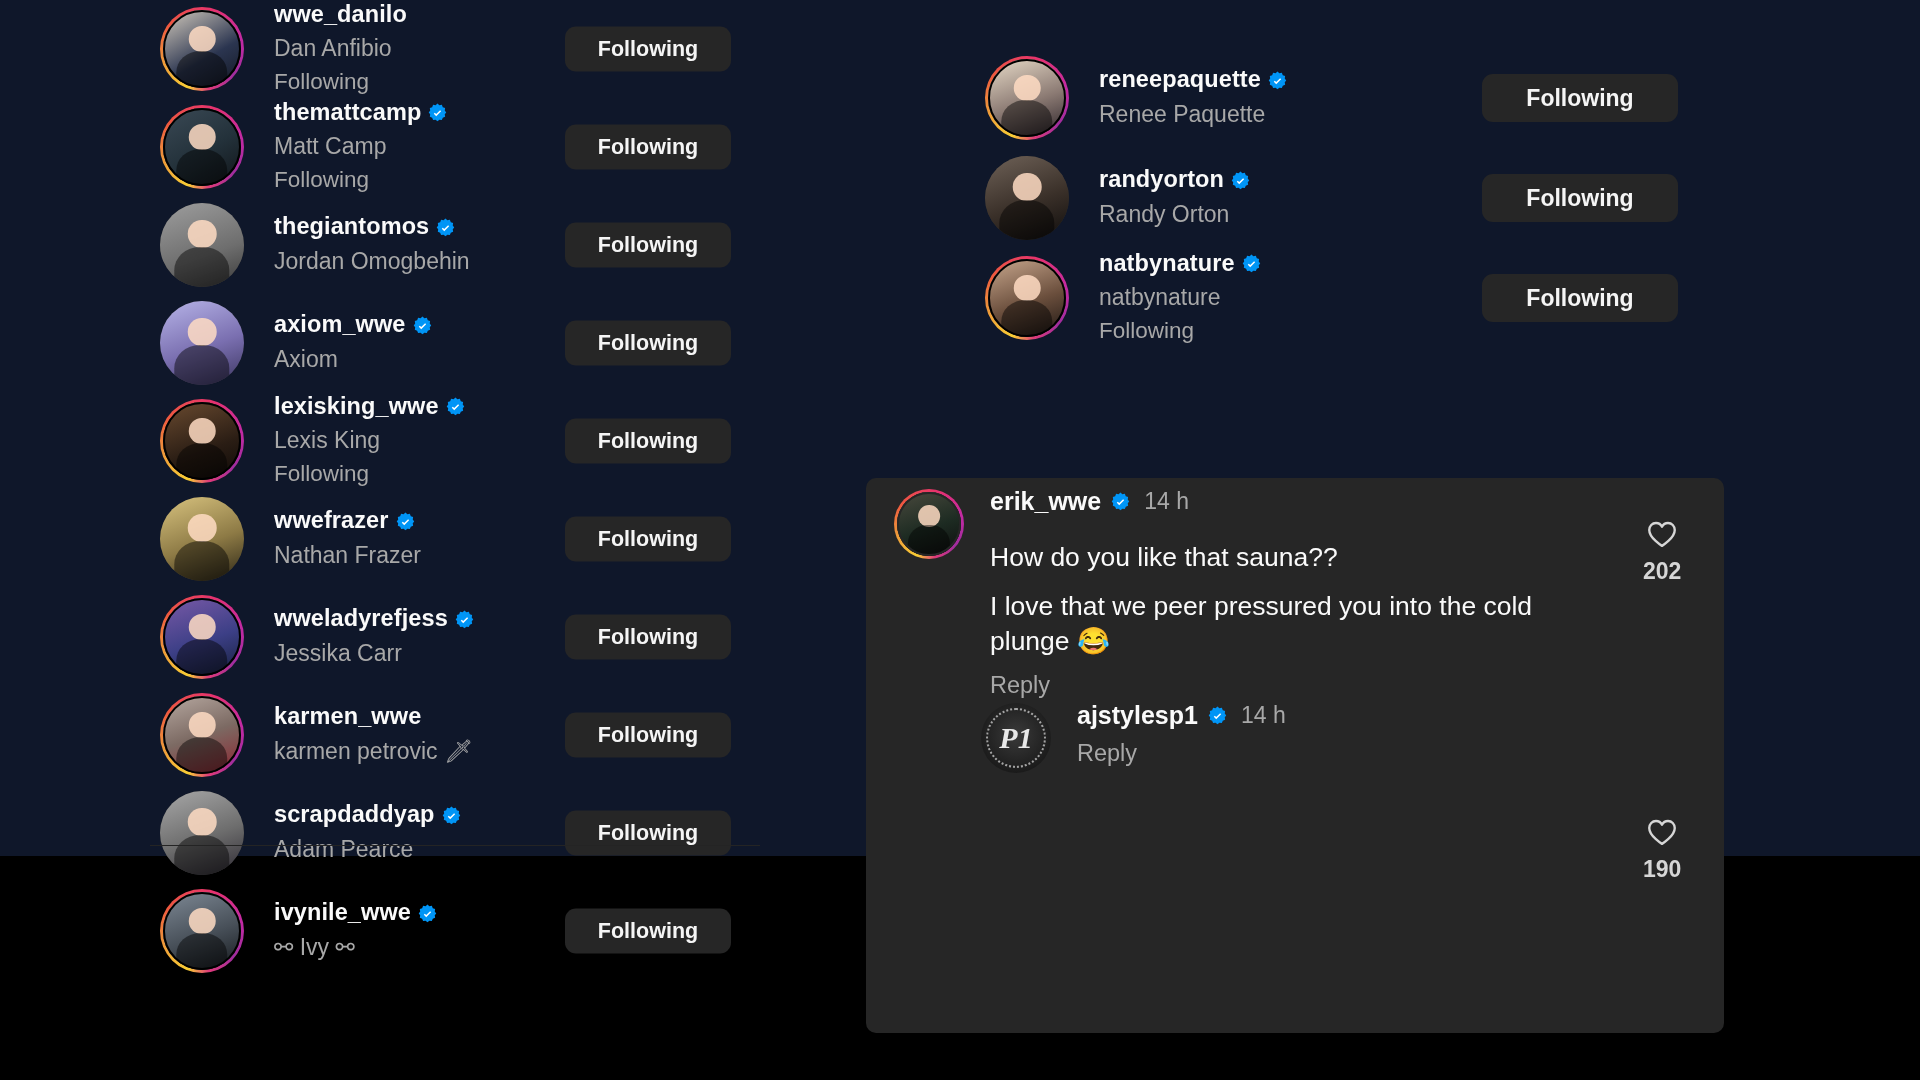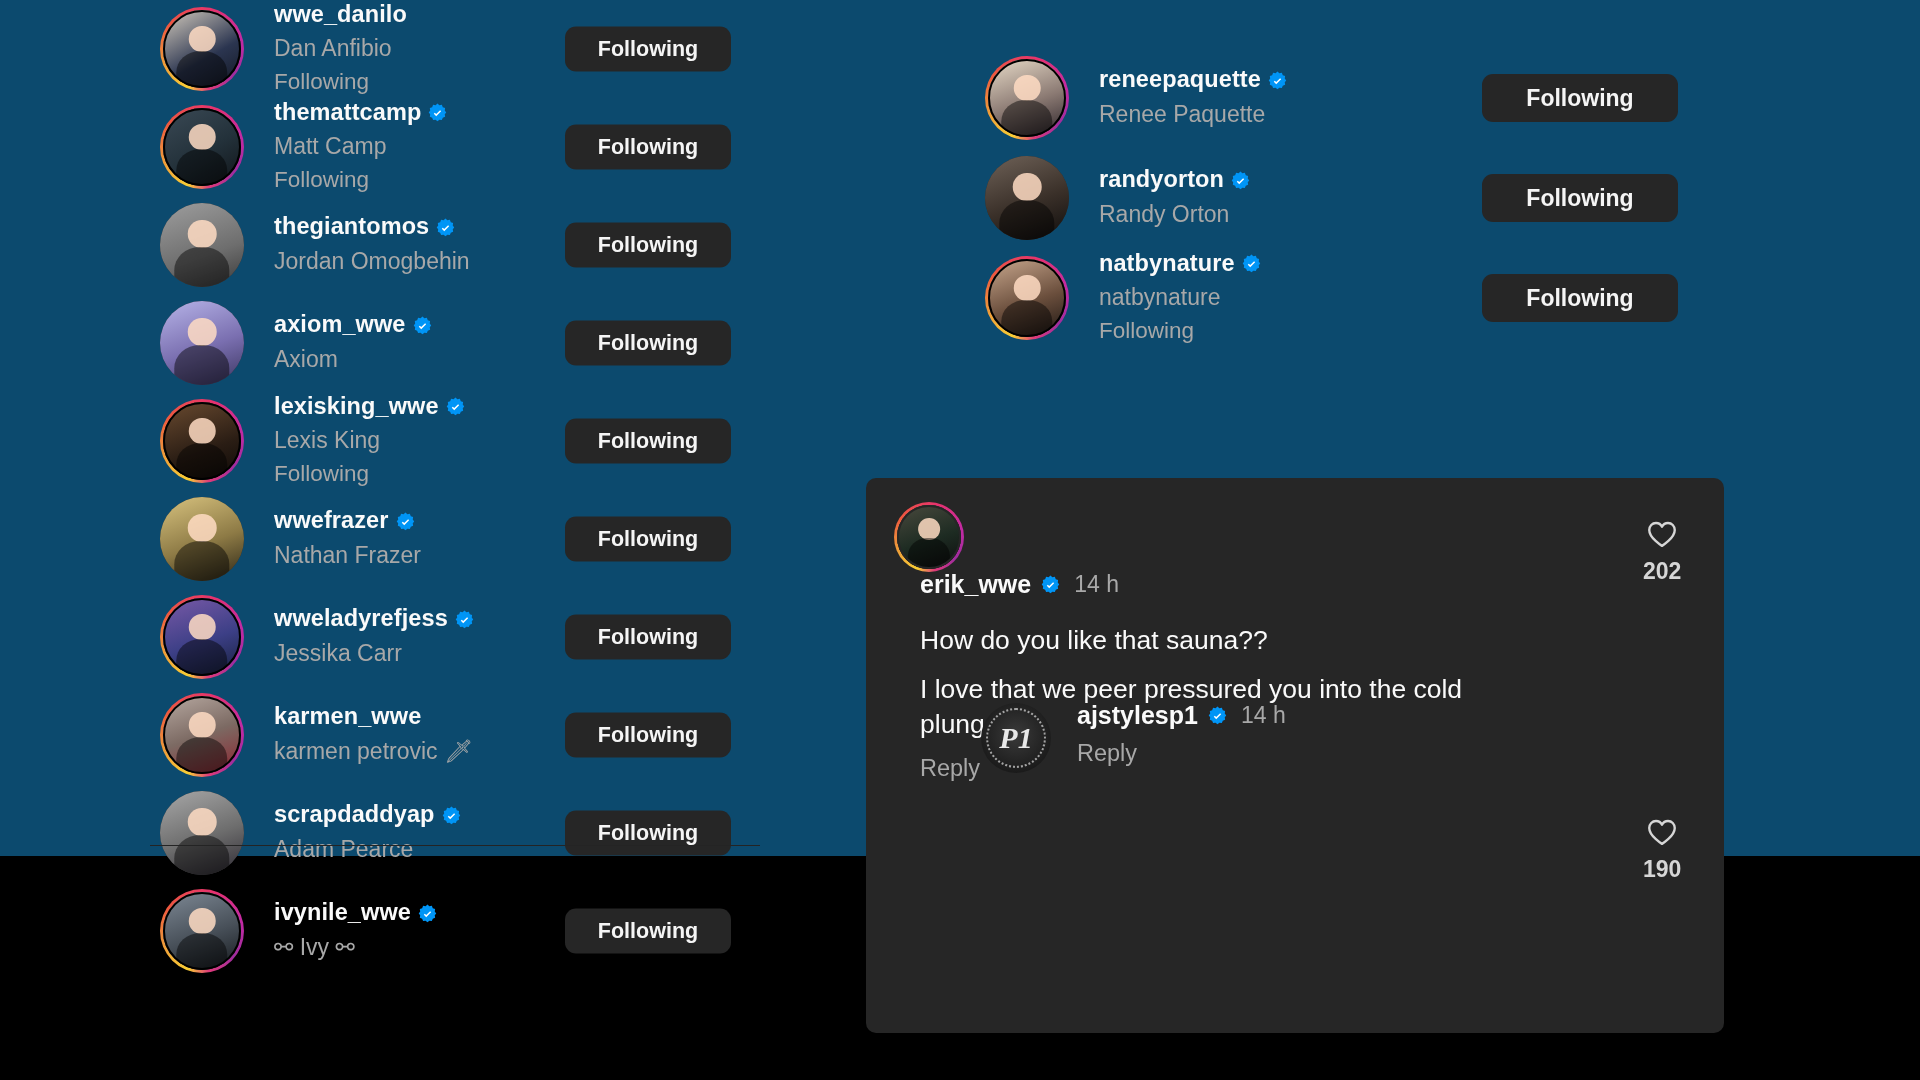--- a/index.html
+++ b/index.html
@@ -2,21 +2,21 @@
 <html><head>
 <meta charset="utf-8">
 <style>
   * { box-sizing: border-box; margin: 0; padding: 0; }
   html, body {
     width: 1920px; height: 1080px;
     background: #000000;
     font-family: "Liberation Sans", sans-serif;
     overflow: hidden;
   }
-  .screen { position: relative; width: 1920px; height: 856px; background: #0c4a6e; padding-left: 45px; }
+  .screen { position: relative; width: 1920px; height: 856px; background: #0f172a; padding-left: 45px; }
 
   
   .col { position: absolute; }
   .col-left  { left: 160px; top: 0px;  width: 620px; }
   .col-right { left: 985px; top: 48px; width: 680px; }
 
   .user-row {
     position: relative;
     display: flex;
     align-items: center;
@@ -114,21 +114,21 @@
     position: absolute;
     left: 866px; top: 478px;
     width: 858px; height: 555px;
     background: #262626;
     border-radius: 10px;
   }
   .comment {
     position: absolute;
     display: flex;
   }
-  .c-main { left: 28px; top: 24px; width: 700px; flex-direction: column; }
+  .c-main { left: 28px; top: 11px; width: 700px; }
   .c-reply { left: 115px; top: 225px; width: 620px; }
 
   .c-avatar-wrap {
     position: relative;
     width: 70px; height: 70px; flex: 0 0 70px;
     border-radius: 50%;
     display:flex; align-items:center; justify-content:center;
   }
   .c-avatar-wrap.ring {
     padding: 3px;

